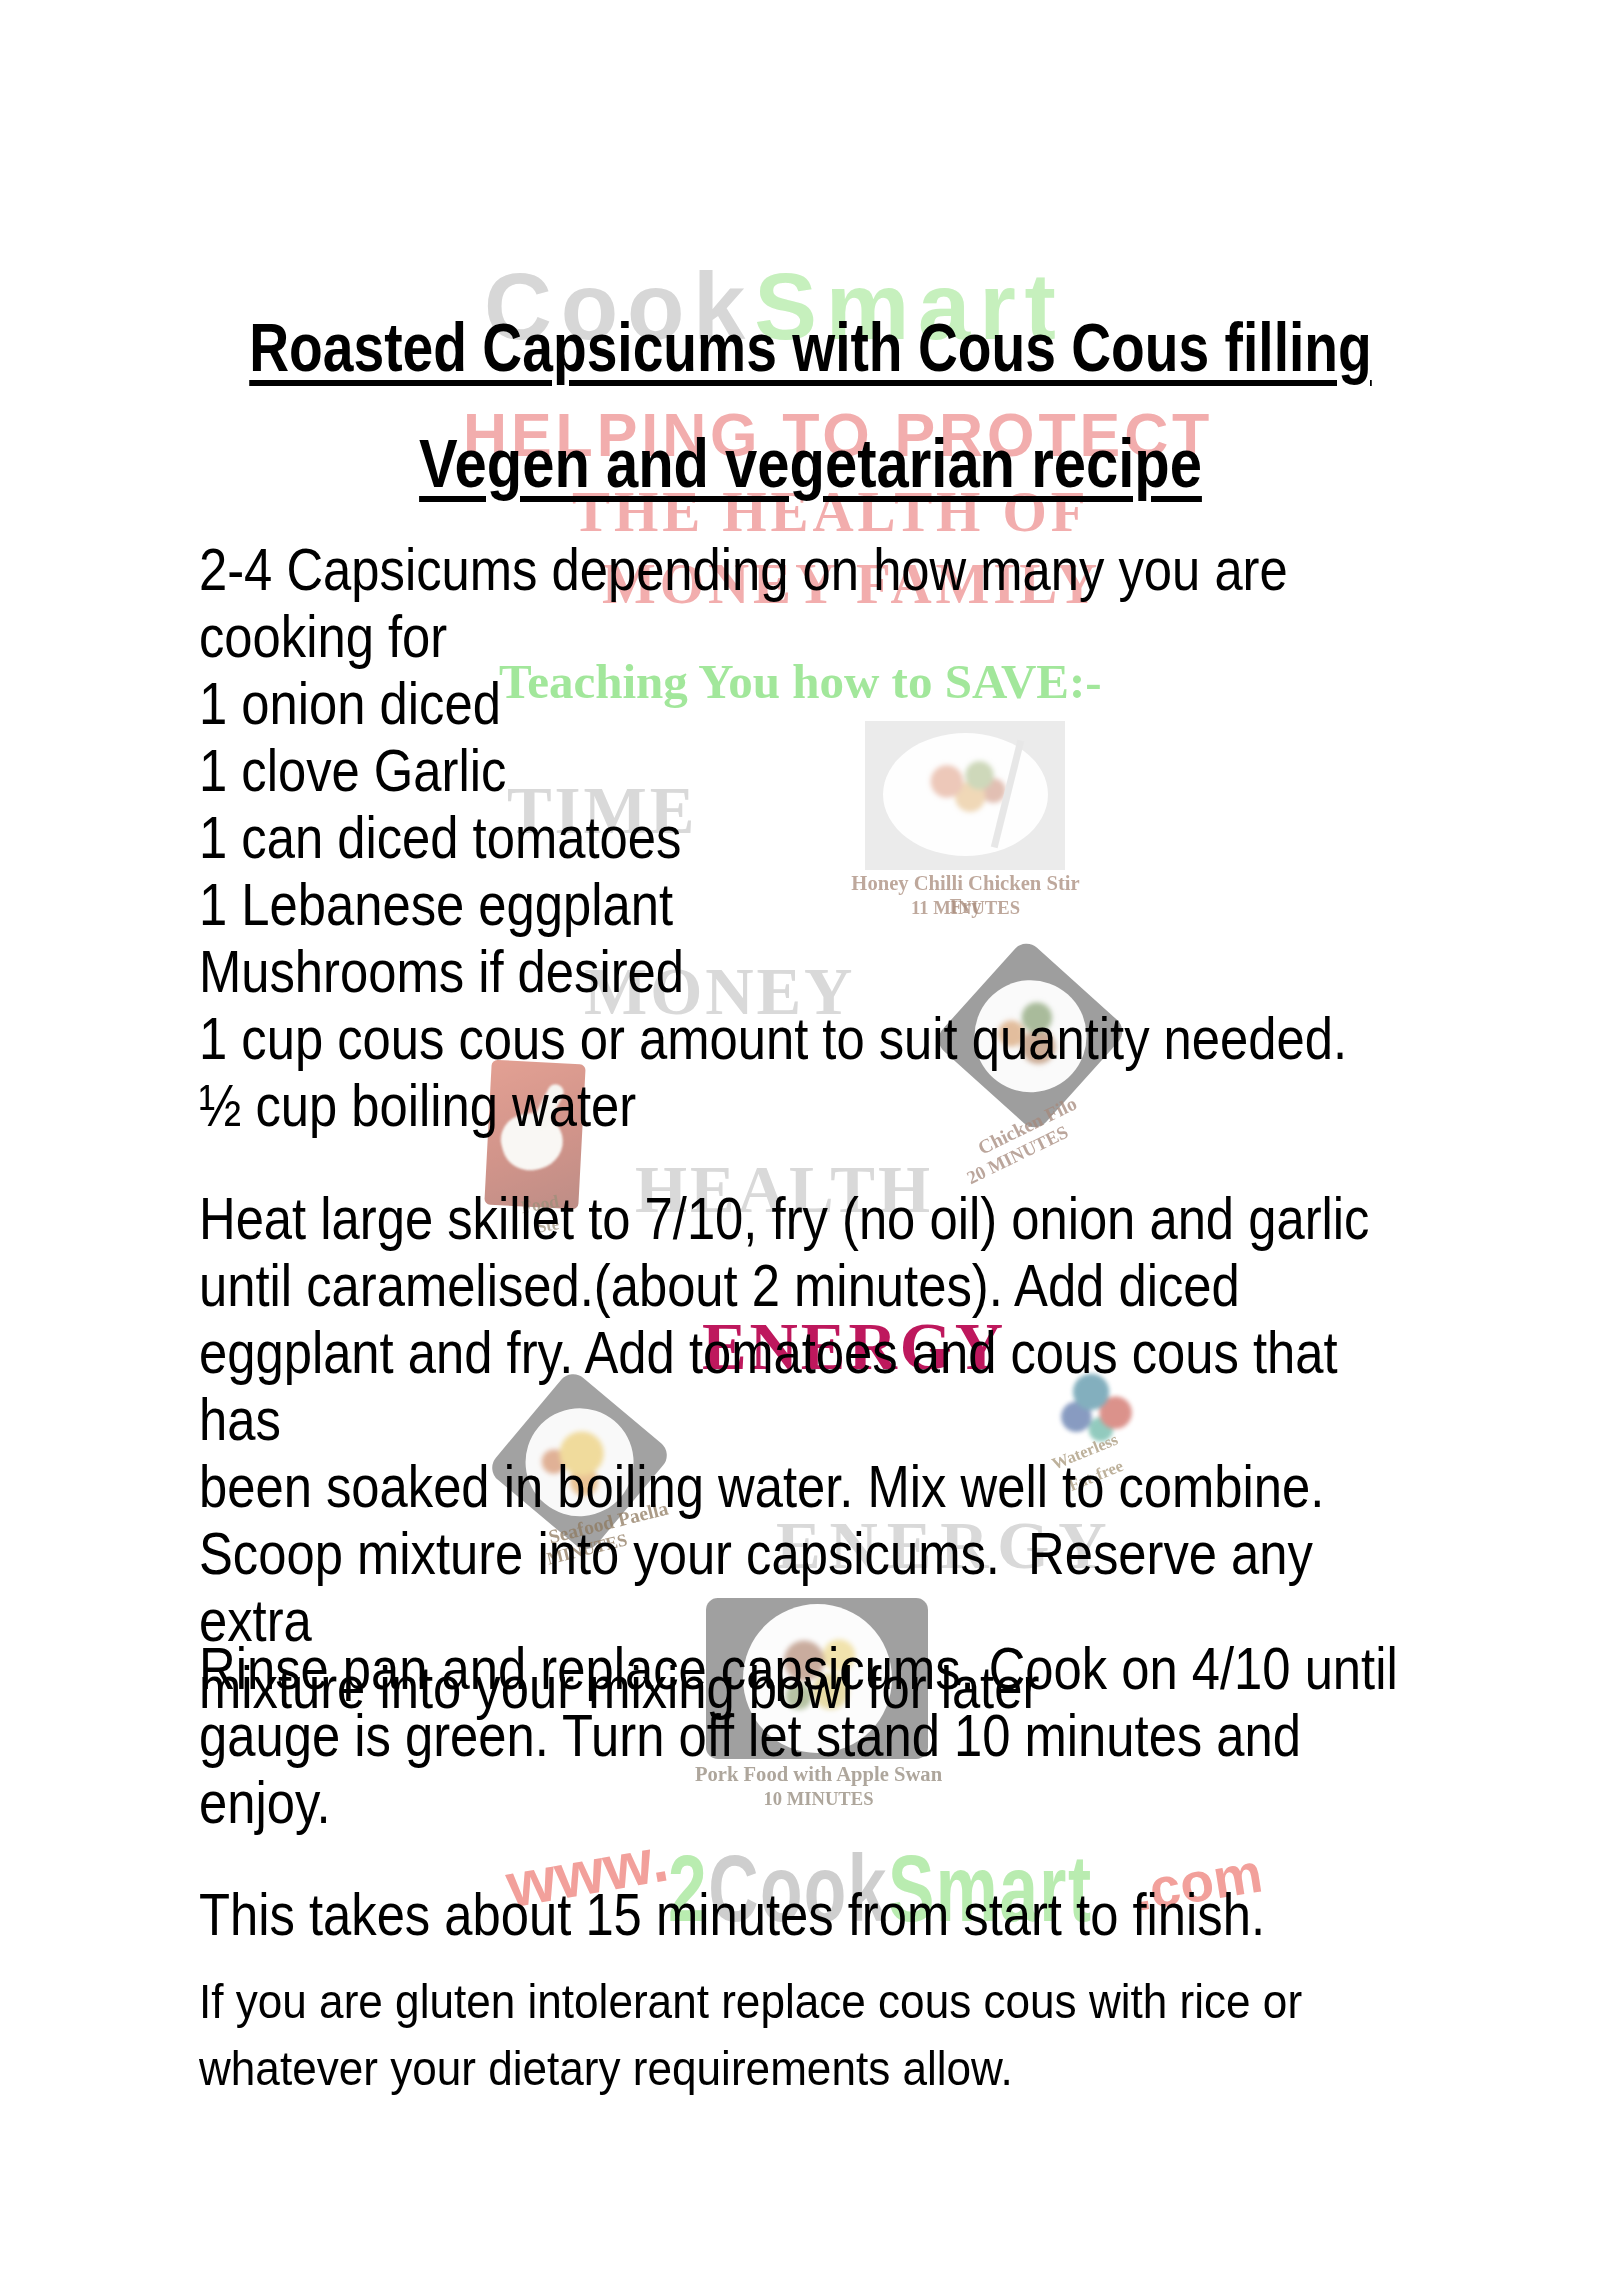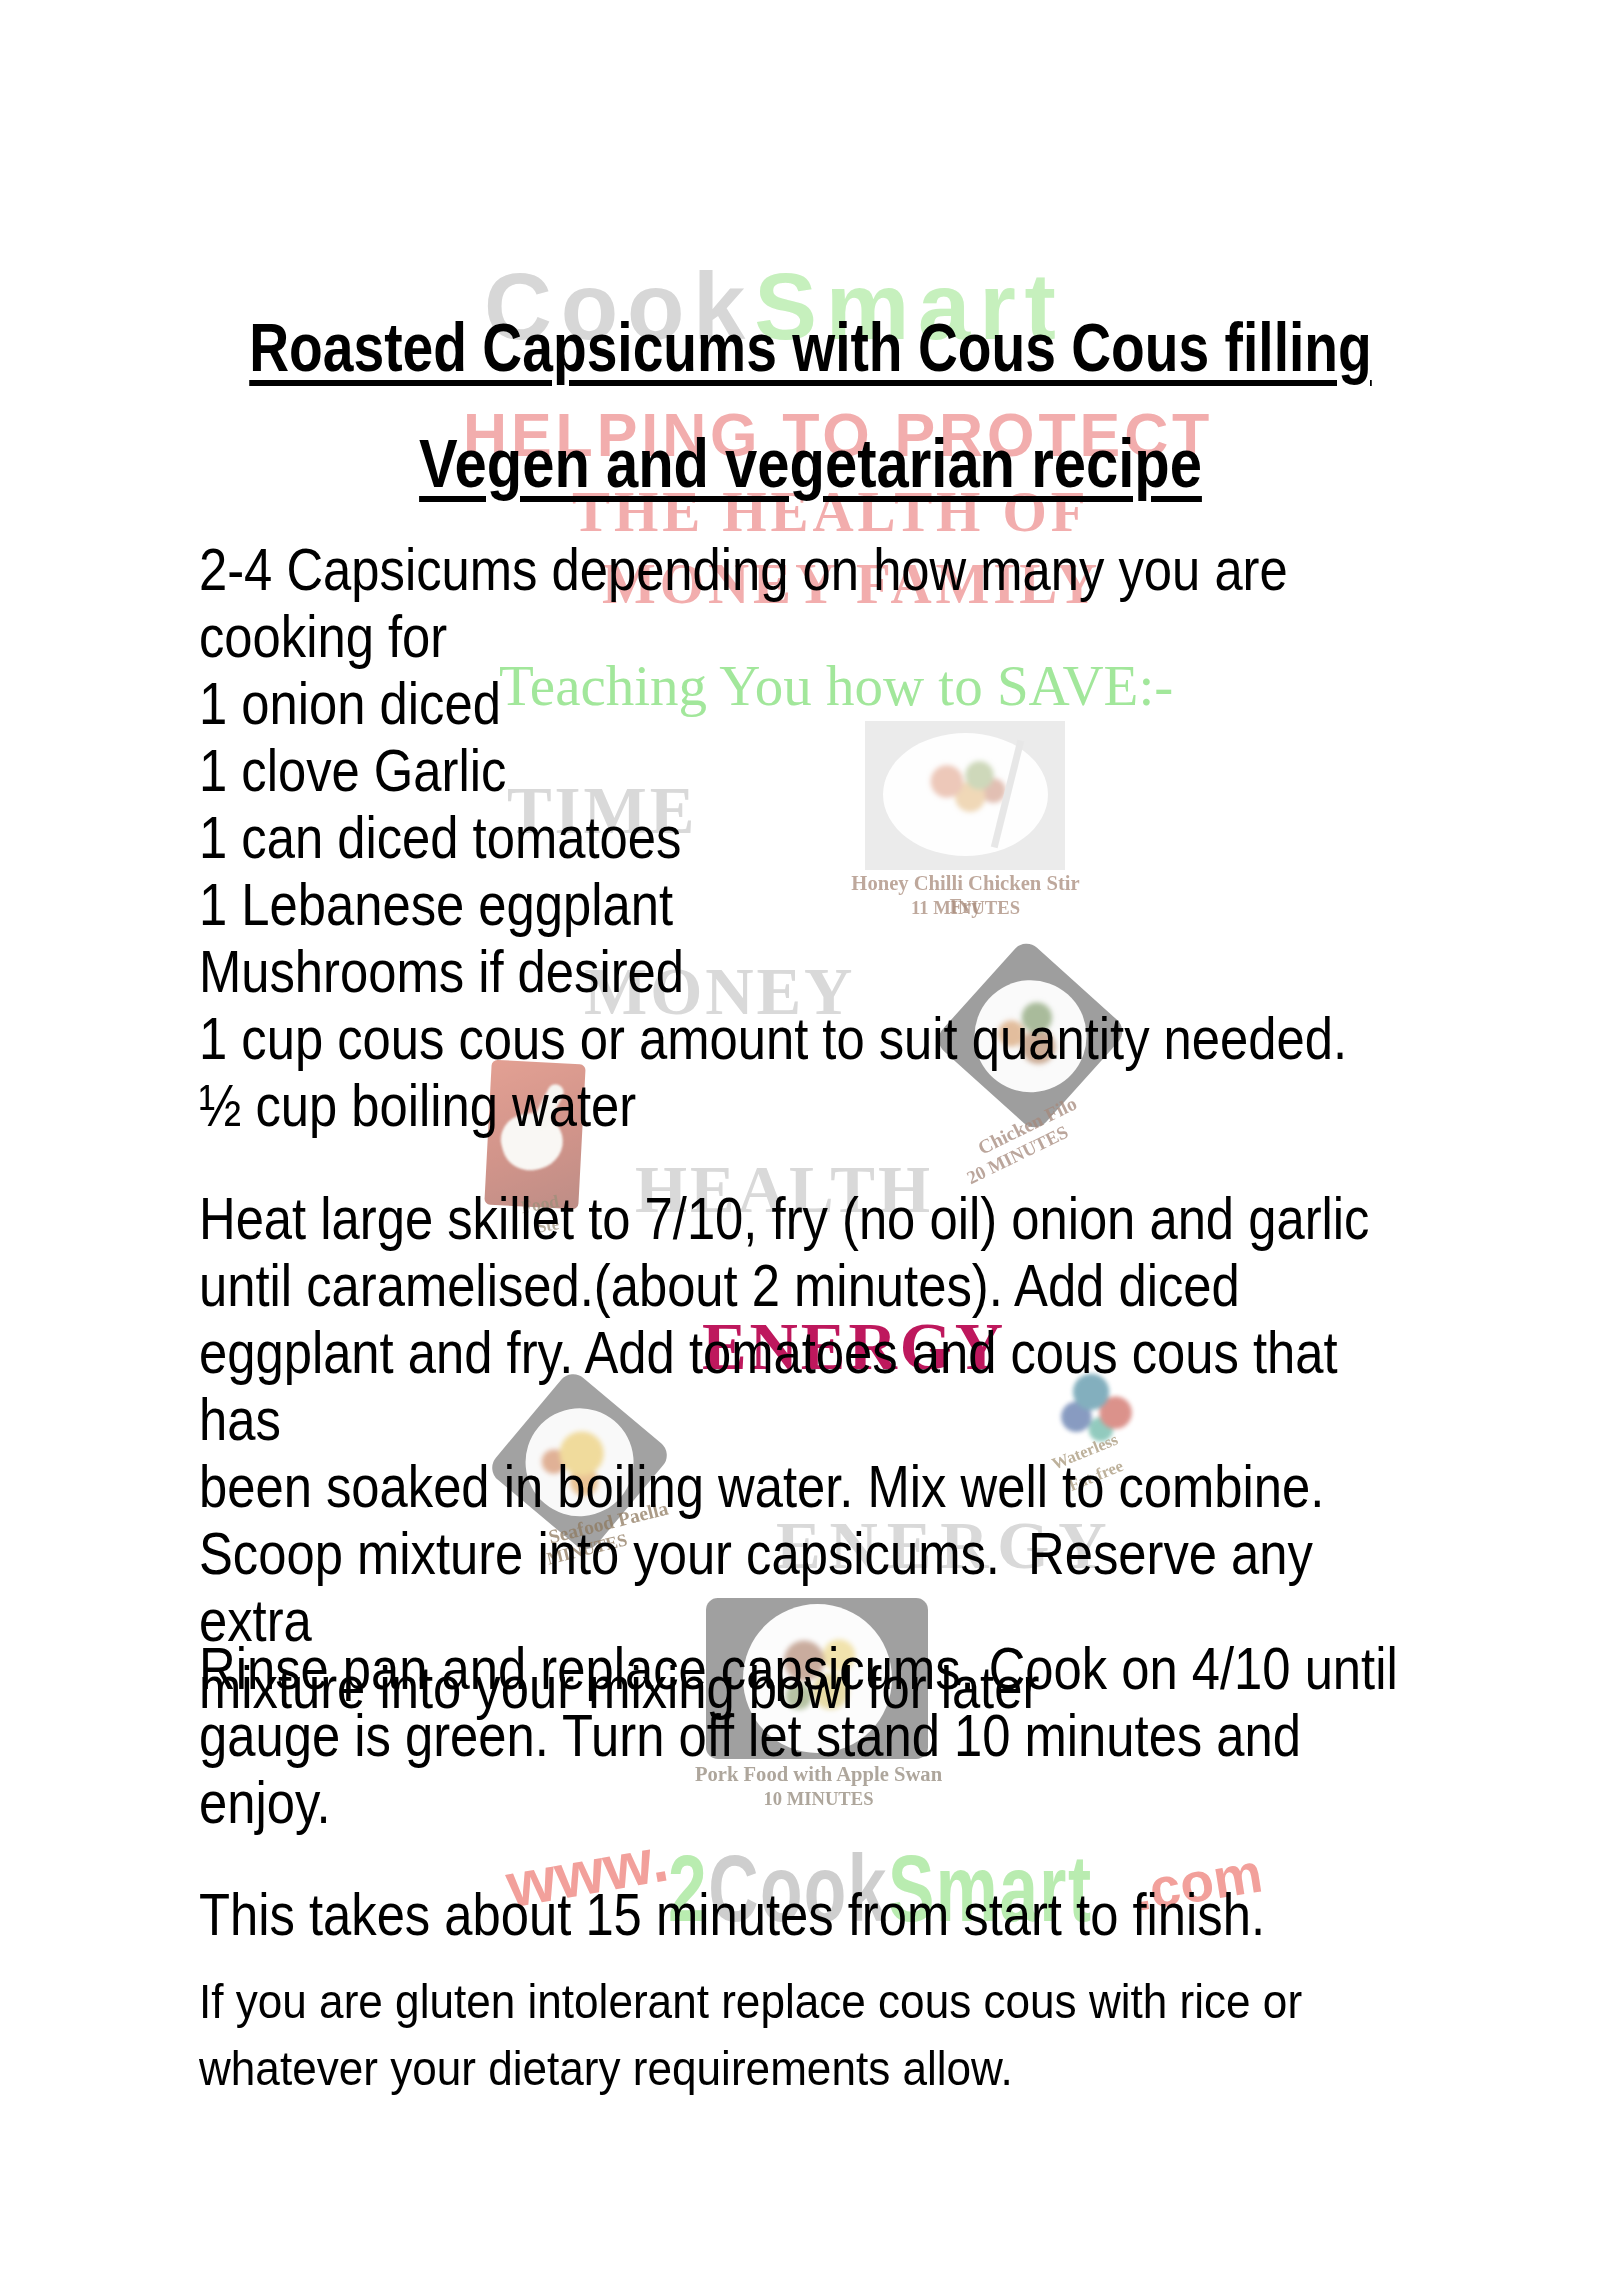--- a/index.html
+++ b/index.html
@@ -4,21 +4,21 @@
 <style>
   html,body{margin:0;padding:0;background:#fff;}
   #page{position:relative;width:1621px;height:2293px;background:#ffffff;overflow:hidden;
         font-family:"Liberation Sans",sans-serif;color:#000;}
   
   .wm{position:absolute;z-index:1;white-space:nowrap;}
   #wm-brand{left:484px;top:253px;font-weight:bold;font-size:94px;letter-spacing:8.8px;}
   #wm-helping{left:463px;top:400px;font-family:Liberation Sans, sans-serif;font-weight:bold;font-size:61px;letter-spacing:3.9px;}
   #wm-health{left:572px;top:479px;font-family:"Liberation Serif",serif;font-weight:bold;font-size:57px;letter-spacing:3.9px;}
   #wm-family{left:602px;top:551px;font-family:"Liberation Serif",serif;font-weight:bold;font-size:57px;letter-spacing:3.9px;}
-  #wm-teaching{left:499px;top:653px;font-family:"Liberation Serif",serif;font-weight:normal;font-size:57px;}
+  #wm-teaching{left:499px;top:653px;font-family:"Liberation Serif",serif;font-weight:bold;font-size:49px;}
   .wm-save{font-family:"Liberation Serif",serif;font-weight:bold;font-size:67px;letter-spacing:2.9px;}
   #wm-time{left:507px;top:772px;}
   #wm-money{left:584px;top:953px;}
   #wm-effort{left:635px;top:1151px;}
   #wm-energy{left:702px;top:1308px;}
   #wm-water{left:776px;top:1507px;letter-spacing:8.8px;}
   #wm-site{left:506px;top:1835px;}
   #wm-site .site-www{display:inline-block;font-weight:bold;font-size:63px;transform:rotate(-10deg);vertical-align:27.4px;}
   #wm-site .site-main{display:inline-block;font-weight:bold;font-size:94px;transform:scaleX(.74);transform-origin:left bottom;letter-spacing:2px;}
   #wm-site .site-com{display:inline-block;font-weight:bold;font-size:55px;transform:rotate(-9deg);vertical-align:19.6px;margin-left:-108px;}

